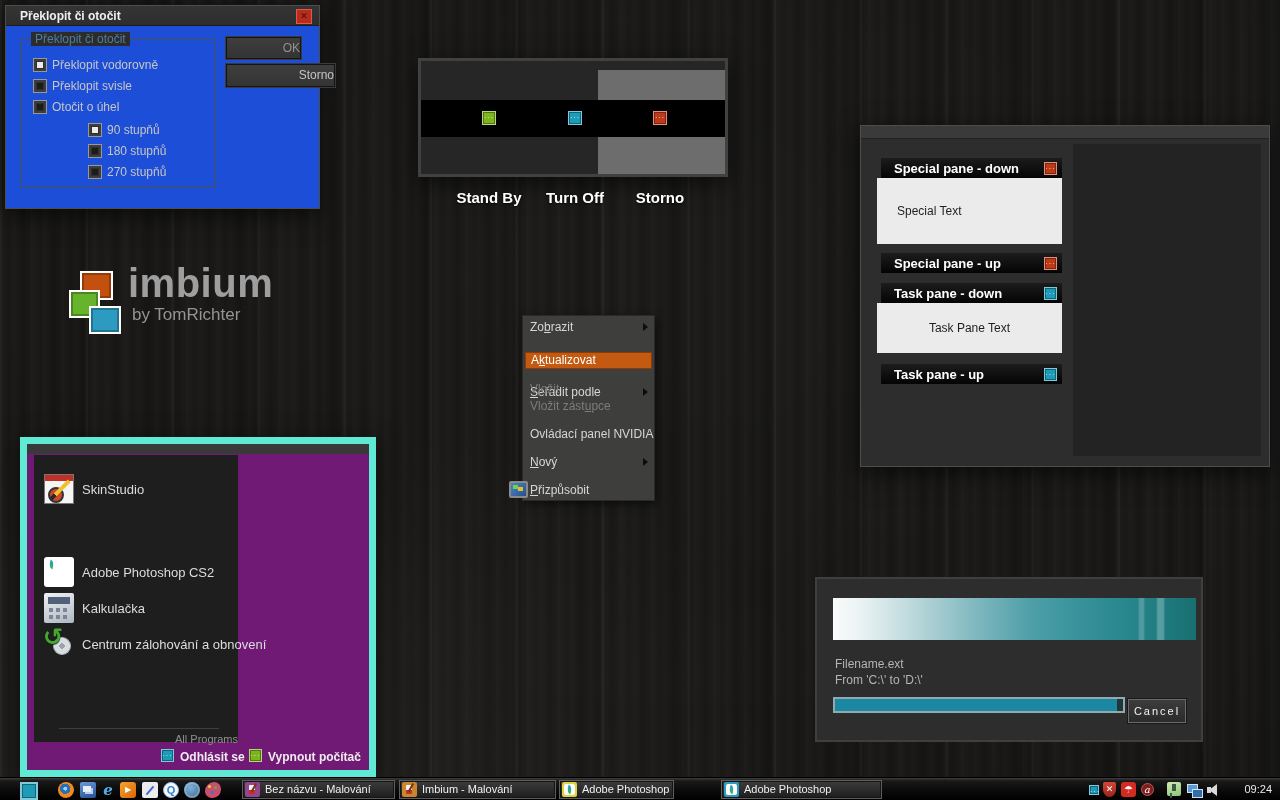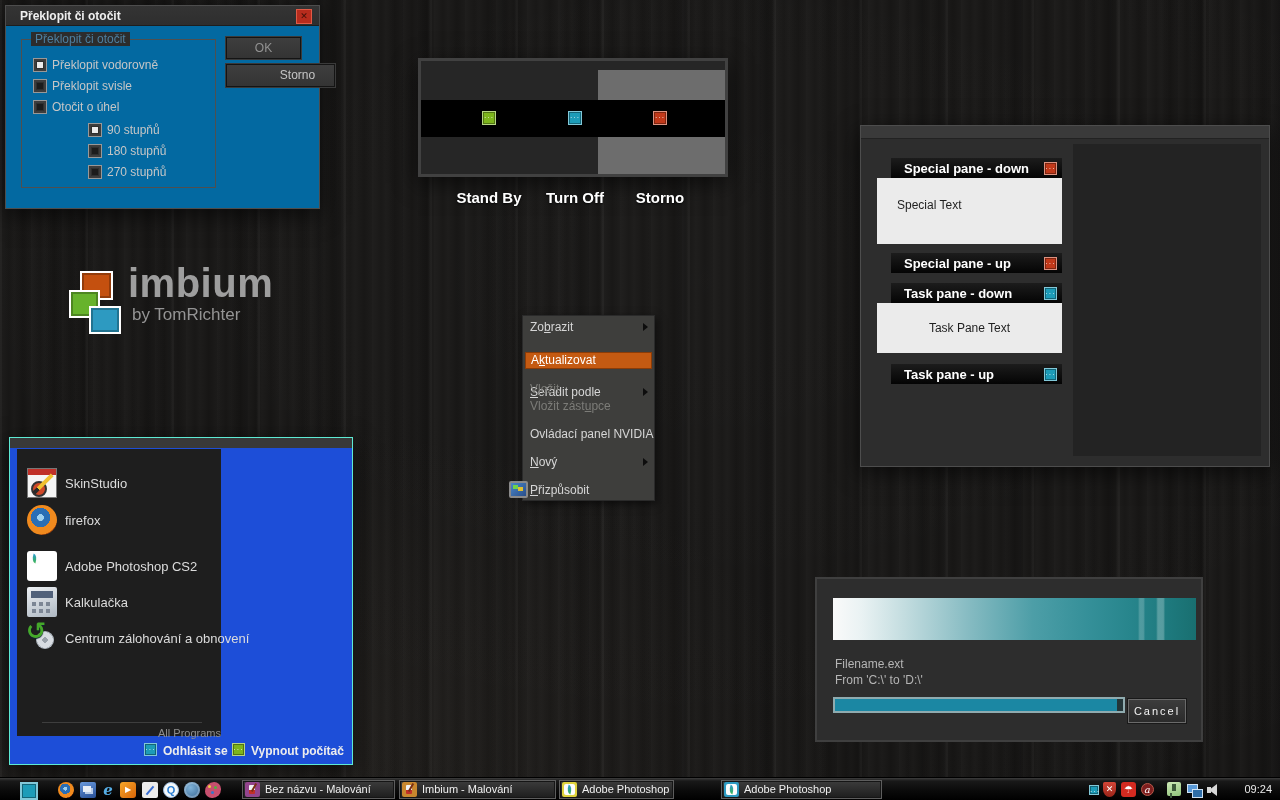--- a/index.html
+++ b/index.html
@@ -14,46 +14,46 @@
       #181716;
   }
   .abs{position:absolute;}
 
   
   .win{position:absolute;background:#2d2d2d;border:1px solid #4d4d4d;box-shadow:0 6px 22px rgba(0,0,0,0.6);}
   .sq-btn{position:absolute;border:1px solid rgba(255,255,255,0.45);box-shadow:inset 0 0 0 1px rgba(0,0,0,0.35);text-align:center;}
   .sq-btn::after{content:"···";display:block;color:rgba(255,255,255,0.8);font-size:7px;line-height:11px;letter-spacing:1px;}
 
   
-  #flip-dialog{left:5px;top:5px;width:313px;height:202px;background:#0369a1;}
+  #flip-dialog{left:5px;top:5px;width:313px;height:202px;background:#1d4ed8;}
   #flip-dialog .titlebar{position:absolute;left:0;top:0;right:0;height:19px;background:linear-gradient(180deg,#343434,#2e2e2e);border-bottom:1px solid #1e1e1e;}
   #flip-dialog .title{position:absolute;left:14px;top:3px;font-size:12px;font-weight:bold;color:#efefef;}
   .close-btn{position:absolute;right:7px;top:3px;width:14px;height:13px;background:#b72c1d;border:1px solid #e05a46;color:#401008;font-size:9px;font-weight:bold;line-height:12px;text-align:center;}
   .groupbox{position:absolute;left:15px;top:33px;width:193px;height:147px;border:1px solid #4f4f4f;}
   .groupbox .legend{position:absolute;left:9px;top:-8px;background:#2c2c2c;padding:0 4px;font-size:12px;color:#4e7f9f;}
   .opt{position:absolute;height:14px;}
   .cb{position:absolute;left:0;top:0;width:12px;height:12px;border:1px solid #989898;background:#2f2f2f;box-shadow:inset 0 0 0 2px #3d3d3d;}
   .cb::after{content:"";position:absolute;left:3px;top:3px;width:6px;height:6px;background:#1c1c1c;}
   .cb.checked::after{background:#ececec;}
   .opt .lbl{position:absolute;left:19px;top:0px;font-size:12px;color:#c6c6c6;white-space:nowrap;}
-  .dlg-btn{position:absolute;width:73px;background:linear-gradient(180deg,#3e3e3e,#343434);border:1px solid #141414;box-shadow:0 0 0 1px #3a3a3a;color:#c4c4c4;font-size:12px;text-align:center;}
+  .dlg-btn{position:absolute;width:73px;background:linear-gradient(180deg,#3e3e3e,#343434);border:1px solid #141414;box-shadow:0 0 0 1px #3a3a3a;color:#c4c4c4;font-size:12px;text-align:right;}
 
   
   #shutdown-dialog{left:418px;top:58px;width:310px;height:119px;background:#262626;border:3px solid #414141;box-shadow:0 6px 22px rgba(0,0,0,0.6);box-sizing:border-box;}
   #sd-restart-bg{left:177px;top:9px;width:127px;height:104px;background:#6d6d6d;}
   #sd-band{left:0;top:39px;width:304px;height:37px;background:#000;}
   .sd-icon{top:50px;width:12px;height:12px;}
   .sd-label{position:absolute;top:80px;transform:translateX(-50%);color:#fff;font-size:15px;font-weight:bold;text-shadow:0 1px 2px rgba(0,0,0,0.8);white-space:nowrap;margin-top:48px;}
 
   
   #pane-window{left:860px;top:125px;width:408px;height:340px;}
   #pane-window .topstrip{position:absolute;left:0;top:0;right:0;height:12px;background:#3a3a3a;border-bottom:1px solid #222;}
   #pane-right-panel{left:212px;top:18px;width:188px;height:312px;background:#232323;}
   .pane{position:absolute;left:16px;width:185px;}
-  .pane-header{position:absolute;left:14px;right:0;height:20px;background:linear-gradient(180deg,#1c1c1c,#040404);}
+  .pane-header{position:absolute;left:4px;right:0;height:20px;background:linear-gradient(180deg,#1c1c1c,#040404);}
   .pane-title{position:absolute;left:13px;top:3px;font-size:13px;font-weight:bold;color:#fff;}
   .pane-btn{width:11px;height:11px;right:5px;top:4px;}
   .pane-content{position:absolute;left:0;right:0;background:#ebebeb;color:#1f1f1f;font-size:12px;}
 
   
   #logo{left:65px;top:265px;width:220px;height:75px;}
   .logo-sq{position:absolute;border:2px solid #fff;box-shadow:inset 0 0 0 2px rgba(0,0,0,0.25);}
   #logo-title{position:absolute;left:63px;top:-4px;font-size:40px;font-weight:bold;color:#9e9e9e;letter-spacing:0.5px;}
   #logo-sub{position:absolute;left:67px;top:40px;font-size:17px;color:#949494;}
 
@@ -61,21 +61,21 @@
   #context-menu{left:522px;top:315px;width:131px;height:184px;background:#3e3e3c;border:1px solid #2a2a2a;box-shadow:2px 3px 8px rgba(0,0,0,0.55);}
   .cm-item{position:absolute;left:2px;right:2px;height:17px;font-size:12px;color:#d6d6d6;line-height:17px;padding-left:5px;box-sizing:border-box;white-space:nowrap;}
   .cm-item u{text-decoration:underline;}
   .cm-item.disabled{color:#7c7c78;}
   .cm-item.highlighted{color:#fff;border:1px solid #8a3c08;line-height:15px;}
   .cm-arrow{position:absolute;right:4px;top:4px;width:0;height:0;border-left:5px solid #0d0d0d;border-top:4px solid transparent;border-bottom:4px solid transparent;}
   #cm-display-icon{position:absolute;left:-16px;top:-1px;width:15px;height:13px;background:linear-gradient(135deg,#4a86c8,#2a4f8a);border:2px solid #8a8a8a;border-radius:2px;}
   #cm-display-icon::after{content:"";position:absolute;left:2px;top:2px;width:5px;height:4px;background:#6fd44a;box-shadow:5px 2px 0 #e0c030;}
 
   
-  #start-menu{left:9px;top:437px;width:342px;height:326px;background:#1d4ed8;border:1px solid #5eead4;box-shadow:0 6px 22px rgba(0,0,0,0.6);}
+  #start-menu{left:20px;top:437px;width:342px;height:326px;background:#701a75;border:7px solid #5eead4;box-shadow:0 6px 22px rgba(0,0,0,0.6);}
   #start-menu .topstrip{position:absolute;left:0;top:0;right:0;height:10px;background:#393939;}
   #sm-left{left:7px;top:11px;width:204px;height:287px;background:#1e1e1e;}
   #sm-right{left:211px;top:11px;width:124px;height:287px;background:#2d2d2d;}
   .sm-item{position:absolute;left:0;width:204px;height:36px;cursor:default;}
   .sm-item .ic{position:absolute;left:10px;top:3px;width:30px;height:30px;}
   .sm-item .tx{position:absolute;left:48px;top:11px;font-size:13px;color:#dcdcdc;white-space:nowrap;}
   .pl-item{position:absolute;left:0;width:124px;height:32px;}
   .pl-item .tx{position:absolute;left:40px;top:9px;font-size:13px;color:#cfcfcf;white-space:nowrap;}
   #sm-sep{left:25px;top:273px;width:160px;height:1px;background:#3e3e3e;}
   #sm-allprograms{left:0;top:278px;width:204px;text-align:right;font-size:11px;color:#8f8f8f;}
@@ -214,21 +214,21 @@
     
     
   </div>
 
   <div class="pane" style="top:32px;height:86px;">
     <div class="pane-header" style="top:0;">
       <span class="pane-title">Special pane - down</span>
       <span class="sq-btn pane-btn" style="background: rgb(194, 57, 26);"></span>
     </div>
     <div class="pane-content" style="top:20px;height:66px;">
-      <span style="position:absolute;left:20px;top:20px;">Special Text</span>
+      <span style="position:absolute;left:20px;top:26px;">Special Text</span>
     </div>
   </div>
 
   <div class="pane" style="top:127px;height:20px;">
     <div class="pane-header" style="top:0;">
       <span class="pane-title">Special pane - up</span>
       <span class="sq-btn pane-btn" style="background: rgb(194, 57, 26);"></span>
     </div>
   </div>
 
@@ -271,24 +271,20 @@
 
 <div class="abs" id="start-menu">
   <div class="topstrip"></div>
   <div class="abs" id="sm-left">
     <div class="sm-item" style="top:16px;">
       <span class="ic smi-skinstudio">
           <span class="dot"></span>
         </span>
       <span class="tx">SkinStudio</span>
     </div>
-    <div class="sm-item" style="top:53px;">
-      <span class="ic i-firefox"></span>
-      <span class="tx">firefox</span>
-    </div>
     <div class="sm-item" style="top:99px;">
       <span class="ic i-ps" style="background:#fff;border-radius:3px;"></span>
       <span class="tx">Adobe Photoshop CS2</span>
     </div>
     <div class="sm-item" style="top:135px;">
       <span class="ic smi-calc"></span>
       <span class="tx">Kalkulačka</span>
     </div>
     <div class="sm-item" style="top:171px;">
       <span class="ic smi-backup"></span>

